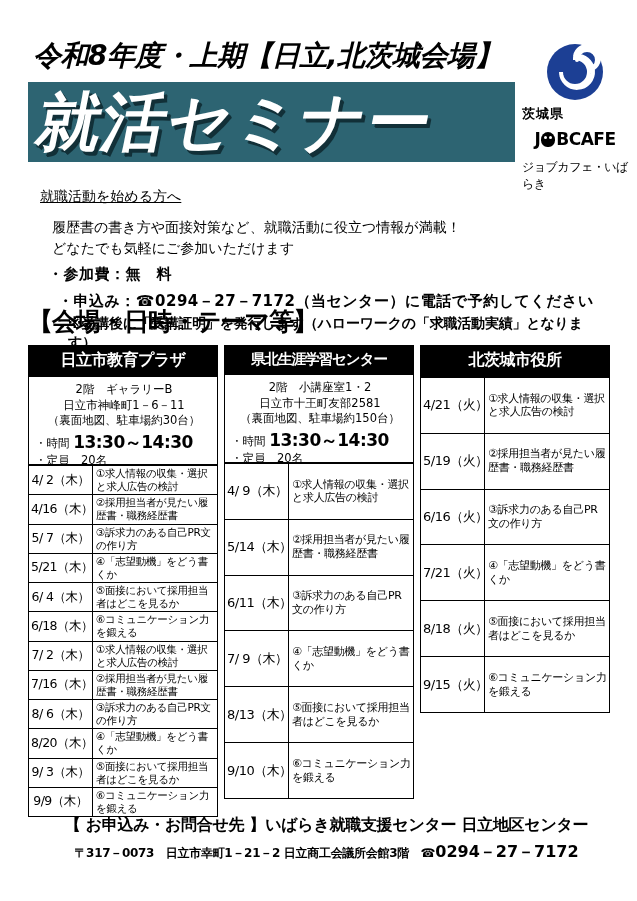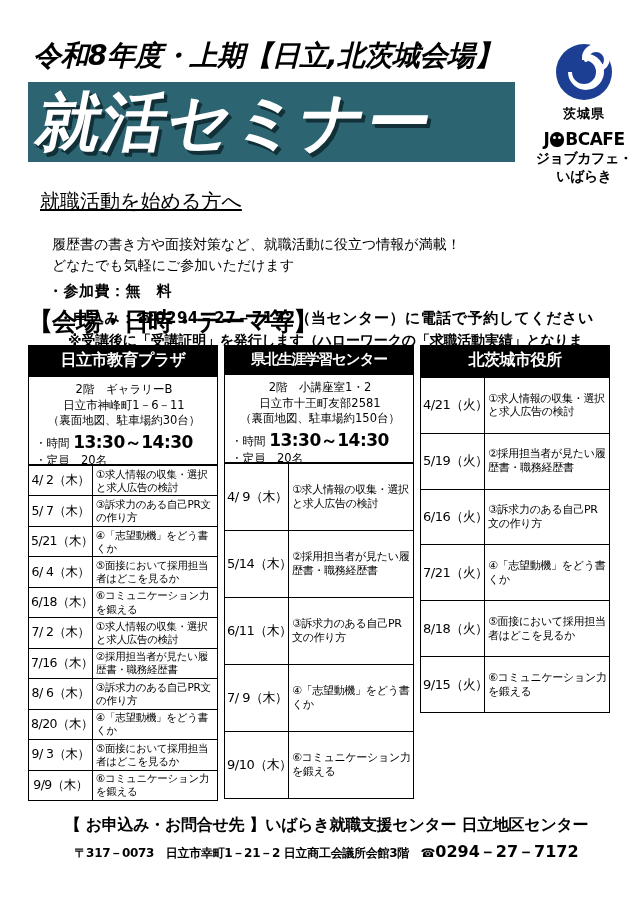--- a/index.html
+++ b/index.html
@@ -42,23 +42,22 @@
     font-weight: bold;
     color: #ffffff;
     white-space: nowrap;
     letter-spacing: 1px;
     line-height: 1;
     text-shadow: 3px 3px 0 #123038, 4px 4px 0 #123038;
   }
 
   .logo-block {
     position: absolute;
-    right: 0; top: 44px;
+    right: 9px; top: 44px;
     width: 106px;
-    text-align: center;
   }
   .pref-mark {
     width: 56px; height: 56px;
     border-radius: 50%;
     background: #1c3f94;
     margin: 0 auto;
     position: relative;
   }
   .pref-mark svg { position: absolute; left: 0; top: 0; }
   .pref-name {
@@ -81,30 +80,30 @@
     margin: 0 1px;
   }
   .jc-egg::before, .jc-egg::after {
     content: ""; position: absolute;
     width: 3px; height: 3px; background: #fff; border-radius: 50%;
     top: 4px;
   }
   .jc-egg::before { left: 3px; }
   .jc-egg::after { right: 3px; }
   .jobcafe-sub {
-    font-size: 14px; font-weight: bold;
-    letter-spacing: -0.5px; margin-top: 2px;
+    font-size: 12px; font-weight: normal;
+    letter-spacing: -0.5px; margin-top: 11px;
   }
 
   
   .intro { position: absolute; left: 40px; top: 188px; width: 560px; }
   .intro-title {
-    font-size: 20px;
+    font-size: 14px;
     text-decoration: underline;
-    margin-bottom: 19px;
+    margin-bottom: 11px;
   }
   .intro-line { font-size: 14px; margin-left: 12px; line-height: 1.5; }
   .intro-strong {
     font-size: 15px; font-weight: bold;
     margin-left: 8px; margin-top: 4px; line-height: 1.55;
     letter-spacing: 0.5px;
   }
   .intro-strong.indent2 { margin-left: 18px; }
   .intro-note {
     font-size: 14px; font-weight: bold;
@@ -247,20 +246,24 @@
       </div>
       <div class="vi-cap">・定員　20名</div>
     </div>
     <table class="sched twelve">
       <tbody>
           <tr>
             <td class="date">4/ 2（木）</td>
             <td class="theme">①求人情報の収集・選択と求人広告の検討</td>
           </tr>
           <tr>
+            <td class="date">4/16（木）</td>
+            <td class="theme">②採用担当者が見たい履歴書・職務経歴書</td>
+          </tr>
+          <tr>
             <td class="date">5/ 7（木）</td>
             <td class="theme">③訴求力のある自己PR文の作り方</td>
           </tr>
           <tr>
             <td class="date">5/21（木）</td>
             <td class="theme">④「志望動機」をどう書くか</td>
           </tr>
           <tr>
             <td class="date">6/ 4（木）</td>
             <td class="theme">⑤面接において採用担当者はどこを見るか</td>
@@ -321,20 +324,24 @@
           </tr>
           <tr>
             <td class="date">6/11（木）</td>
             <td class="theme">③訴求力のある自己PR文の作り方</td>
           </tr>
           <tr>
             <td class="date">7/ 9（木）</td>
             <td class="theme">④「志望動機」をどう書くか</td>
           </tr>
           <tr>
+            <td class="date">8/13（木）</td>
+            <td class="theme">⑤面接において採用担当者はどこを見るか</td>
+          </tr>
+          <tr>
             <td class="date">9/10（木）</td>
             <td class="theme">⑥コミュニケーション力を鍛える</td>
           </tr>
         </tbody>
     </table>
   </div>
 
   <div class="venue">
     <div class="venue-head">北茨城市役所</div>
     <table class="sched six">

